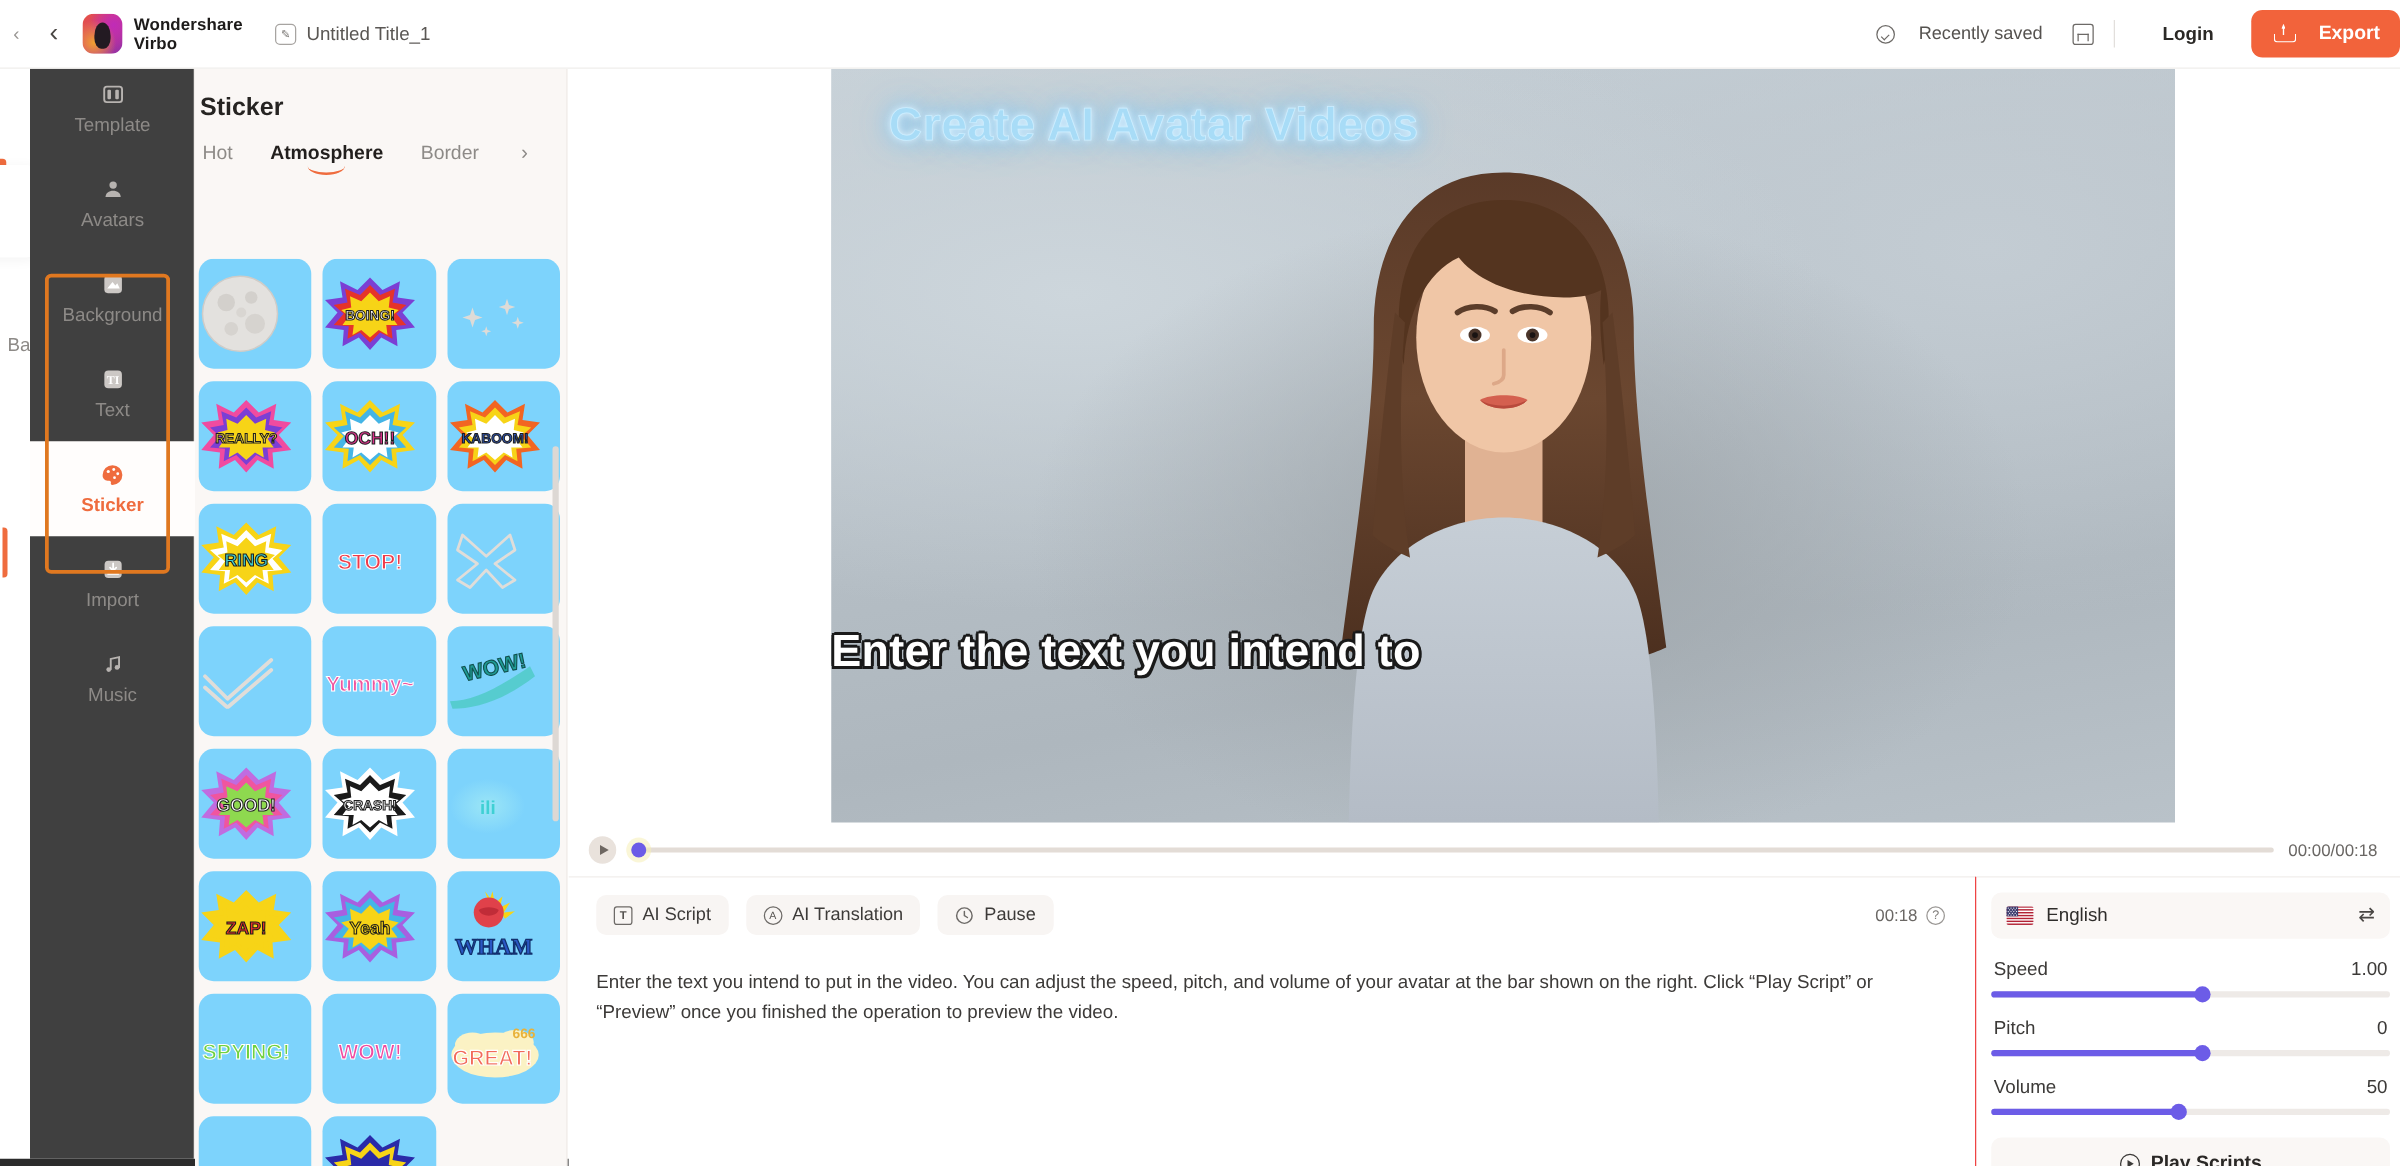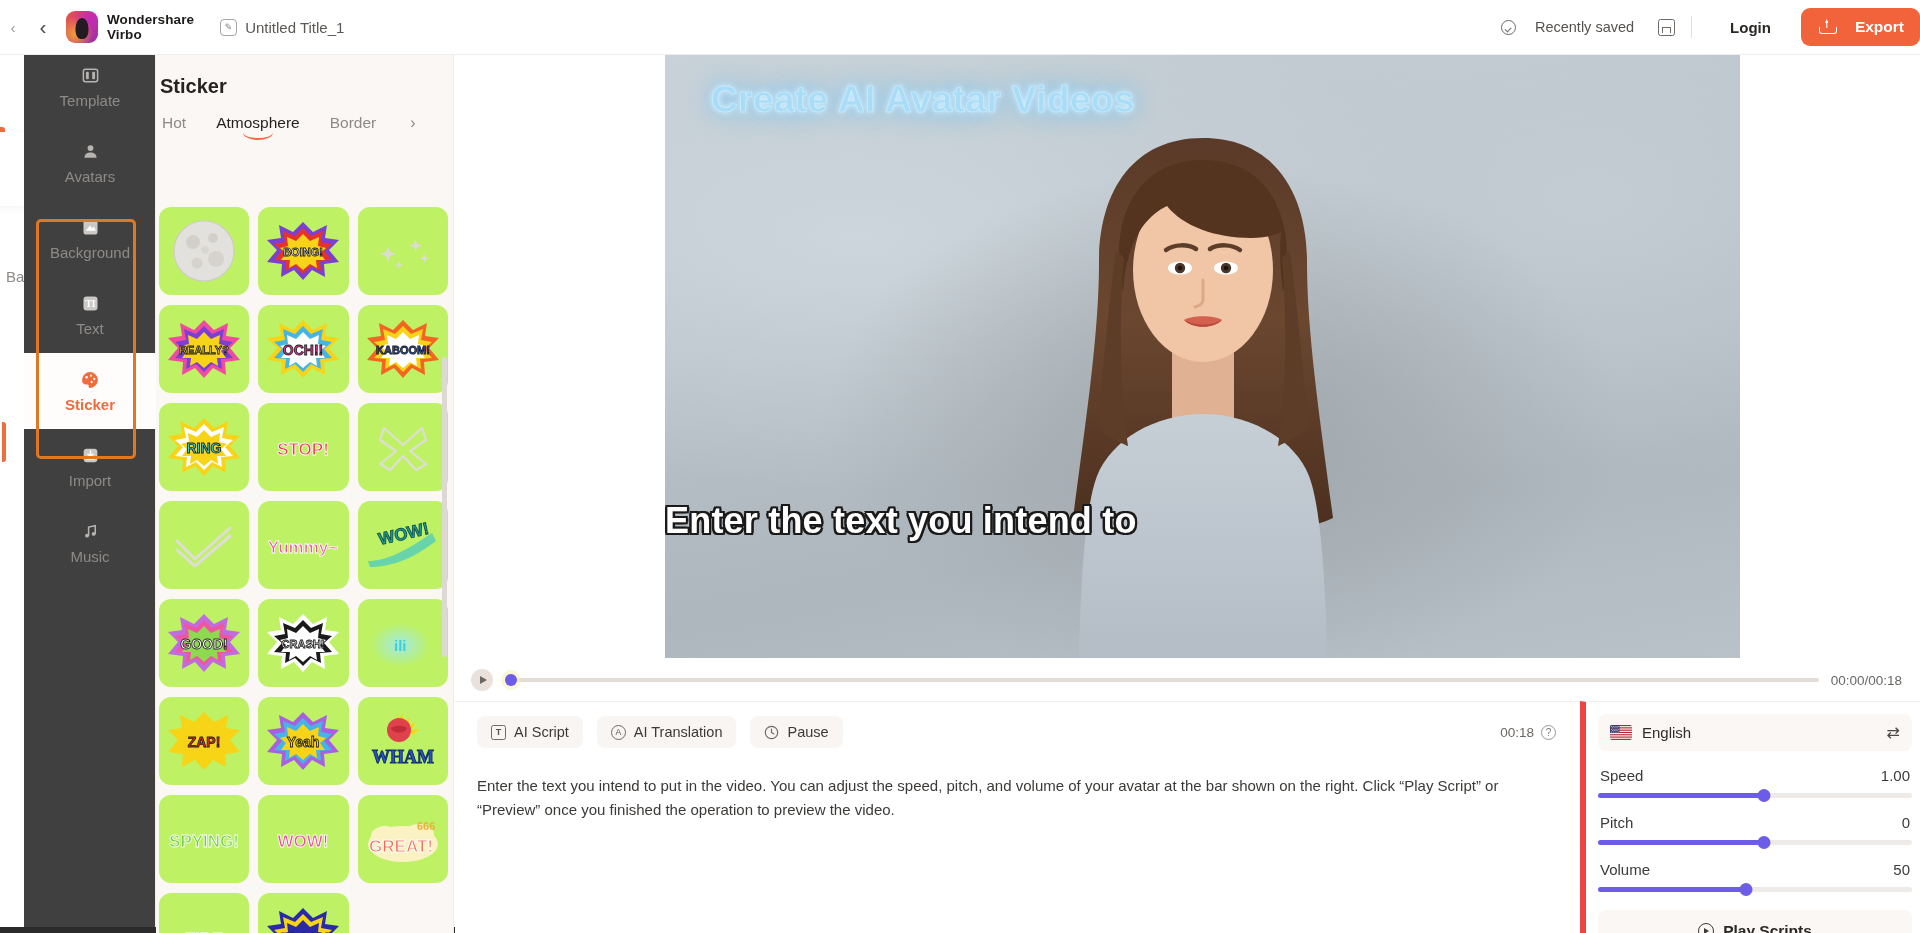--- a/index.html
+++ b/index.html
@@ -87,36 +87,36 @@
   
   .panel{
     position:absolute; left:156px; top:55px; width:298px; height:878px;
     background:#faf7f5; border-right:1px solid #efebe8; z-index:12;
     overflow:hidden;
   }
   .panel-title{ font-size:20px;font-weight:bold;color:#262422;padding:20px 0 0 3px;margin-left:-2px; }
   .panel-inner{ padding:0 0 0 3px; }
   .tabs{ display:flex;align-items:center;gap:30px; padding:16px 0 0 3px; }
   .tab{ font-size:15.5px;color:#8d8a87;cursor:pointer;position:relative;padding-bottom:9px; }
-  .tab.active{ color:#221f1d;font-weight:normal; }
+  .tab.active{ color:#221f1d;font-weight:bold; }
   .tab.active::after{
     content:""; position:absolute; left:50%; transform:translateX(-50%);
     bottom:1px; width:30px;height:7px;
     border-bottom:2.4px solid #ef6c3e; border-radius:0 0 60% 60%/0 0 100% 100%;
   }
   .tab-next{ color:#8d8a87;font-size:16px;cursor:pointer;margin-left:4px;padding-bottom:9px;}
   .grid{
     position:absolute; left:0; top:152px; width:298px; height:726px;
     padding:0 6px 0 3px;
     display:grid; grid-template-columns:repeat(3,1fr); gap:10px 9px;
     overflow:hidden;
   }
   .cell{
-    height:88px;border-radius:12px;background:#bef264;
-    display:flex;align-items:center;justify-content:center;cursor:pointer;overflow:hidden;
+    height:88px;border-radius:12px;background:#7dd3fc;
+    display:flex;align-items:center;justify-content:flex-start;cursor:pointer;overflow:hidden;
   }
   .cell svg{ display:block; }
   .scroll-track{ position:absolute; right:3px; top:150px; width:5px; height:728px; background:transparent; }
   .scroll-thumb{ position:absolute; right:3px; top:152px; width:5px; height:300px; border-radius:3px; background:#ddd8d4; cursor:pointer;}
 
   
   .stage{ position:absolute; left:455px; top:55px; right:0; bottom:0; background:#fff; z-index:5;padding-left:32px; }
   .video{
     position:absolute; left:210px; top:0px; width:1075px; height:603px;
     background:
@@ -155,21 +155,21 @@
   .script-tools{ display:flex;align-items:center;gap:14px; padding:14px 0 0 22px; }
   .chip{ display:flex;align-items:center;gap:8px;background:#f8f5f3;border-radius:8px;padding:8px 14px;font-size:14.5px;color:#3c3a38;cursor:pointer;white-space:nowrap;}
   .chip-ico{ width:15px;height:15px;display:flex;align-items:center;justify-content:center;color:#55524f;}
   .chip-box{ width:15px;height:15px;border:1.3px solid #6d6a67;border-radius:2.5px;display:flex;align-items:center;justify-content:center;font-size:9px;font-weight:bold;color:#55524f;}
   .chip-circ{ width:15px;height:15px;border:1.3px solid #6d6a67;border-radius:50%;display:flex;align-items:center;justify-content:center;font-size:8.5px;color:#55524f;}
   .dur{ margin-left:auto; display:flex;align-items:flex-start;gap:7px;font-size:13.5px;color:#6a6764;padding-right:24px; }
   .qmark{ width:15px;height:15px;border:1.2px solid #9a9794;border-radius:50%;display:flex;align-items:center;justify-content:center;font-size:10px;color:#7d7a77;}
   .script-body{ padding:26px 44px 0 22px; font-size:15px;line-height:1.62;color:#3c3a38; }
 
   
-  .voice{ position:absolute; right:0; top:646px; width:340px; bottom:0; background:#fff; border-top:1px solid #f1eeeb; border-left:6px solid #ef4444; padding:0 0 0 0; }
+  .voice{ position:absolute; right:0; top:646px; width:340px; bottom:0; background:#fff; border-top:1px solid #f1eeeb; border-left:1px solid #ef4444; padding:0 0 0 0; }
   .lang-row{ display:flex;align-items:center;gap:10px;background:#faf7f5;border-radius:8px;margin:12px 8px 0 12px;padding:10px 12px;cursor:pointer;}
   .flag{ width:22px;height:15px;border-radius:2px;overflow:hidden;flex:0 0 auto;position:relative;background:#fff;}
   .flag svg{display:block;}
   .lang-name{ font-size:15px;color:#2f2d2b; }
   .swap{ margin-left:auto;color:#4a4744;font-size:16px;line-height:1; }
   .sl-row{ padding:10px 0 0 0;margin:0 8px 0 12px; }
   .sl-head{ display:flex;align-items:center;justify-content:space-between;font-size:15px;color:#3c3a38;padding:6px 2px 9px 2px; }
   .sl-val{ font-size:15px;color:#3c3a38; }
   .sl-track{ position:relative;height:5px;border-radius:3px;background:#eeeae7; }
   .sl-fill{ position:absolute;left:0;top:0;height:5px;border-radius:3px;background:#6c5ce7; }

